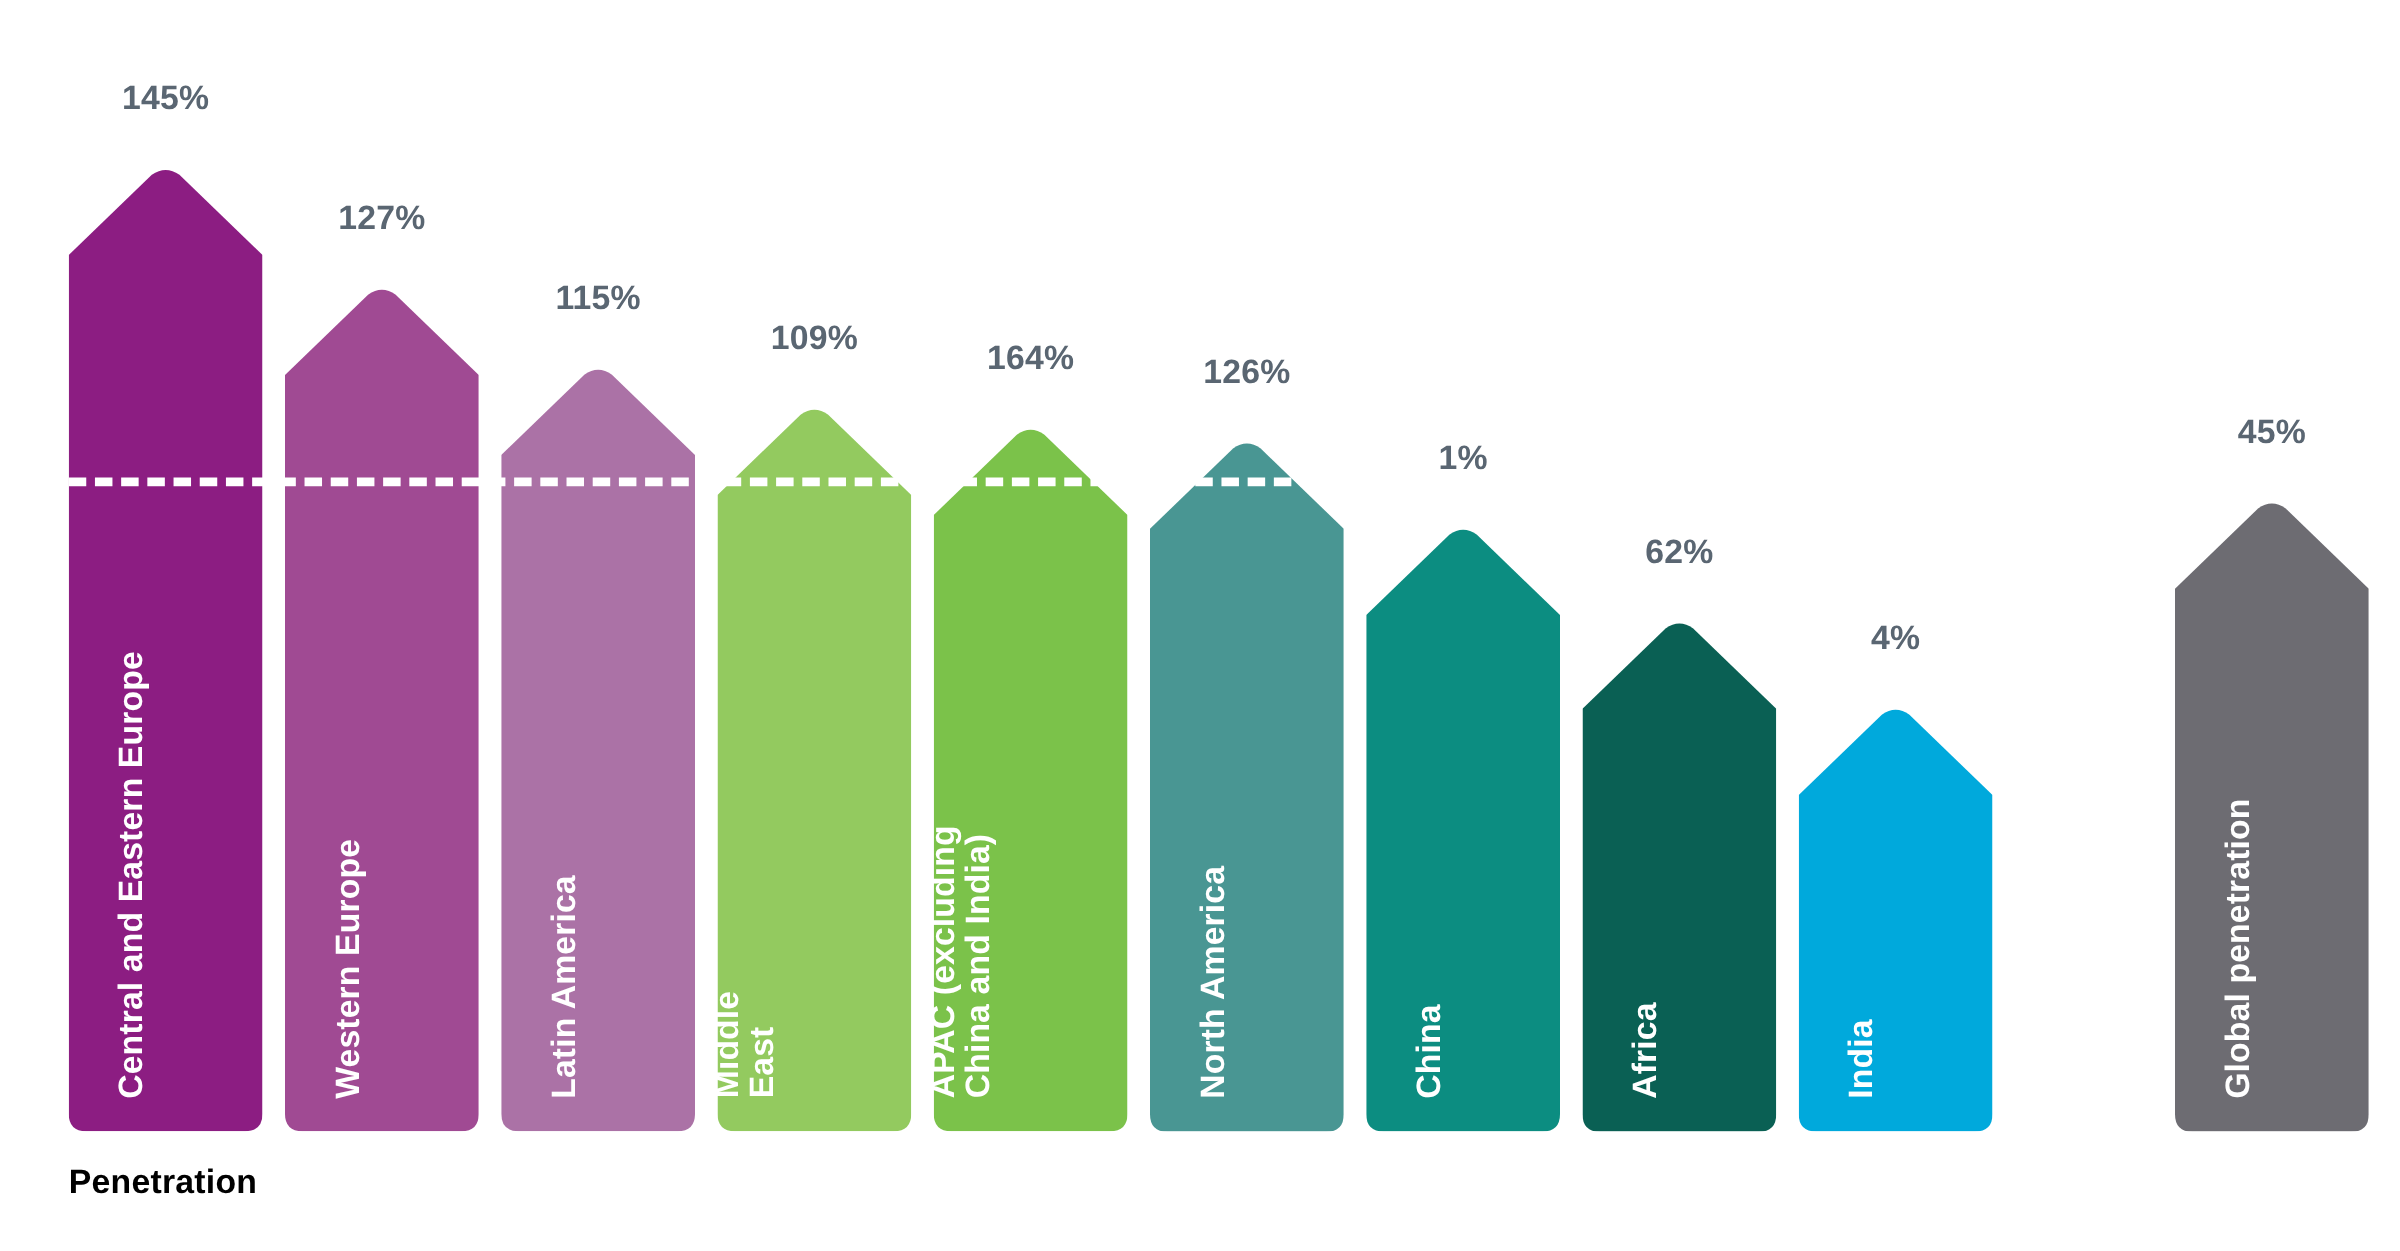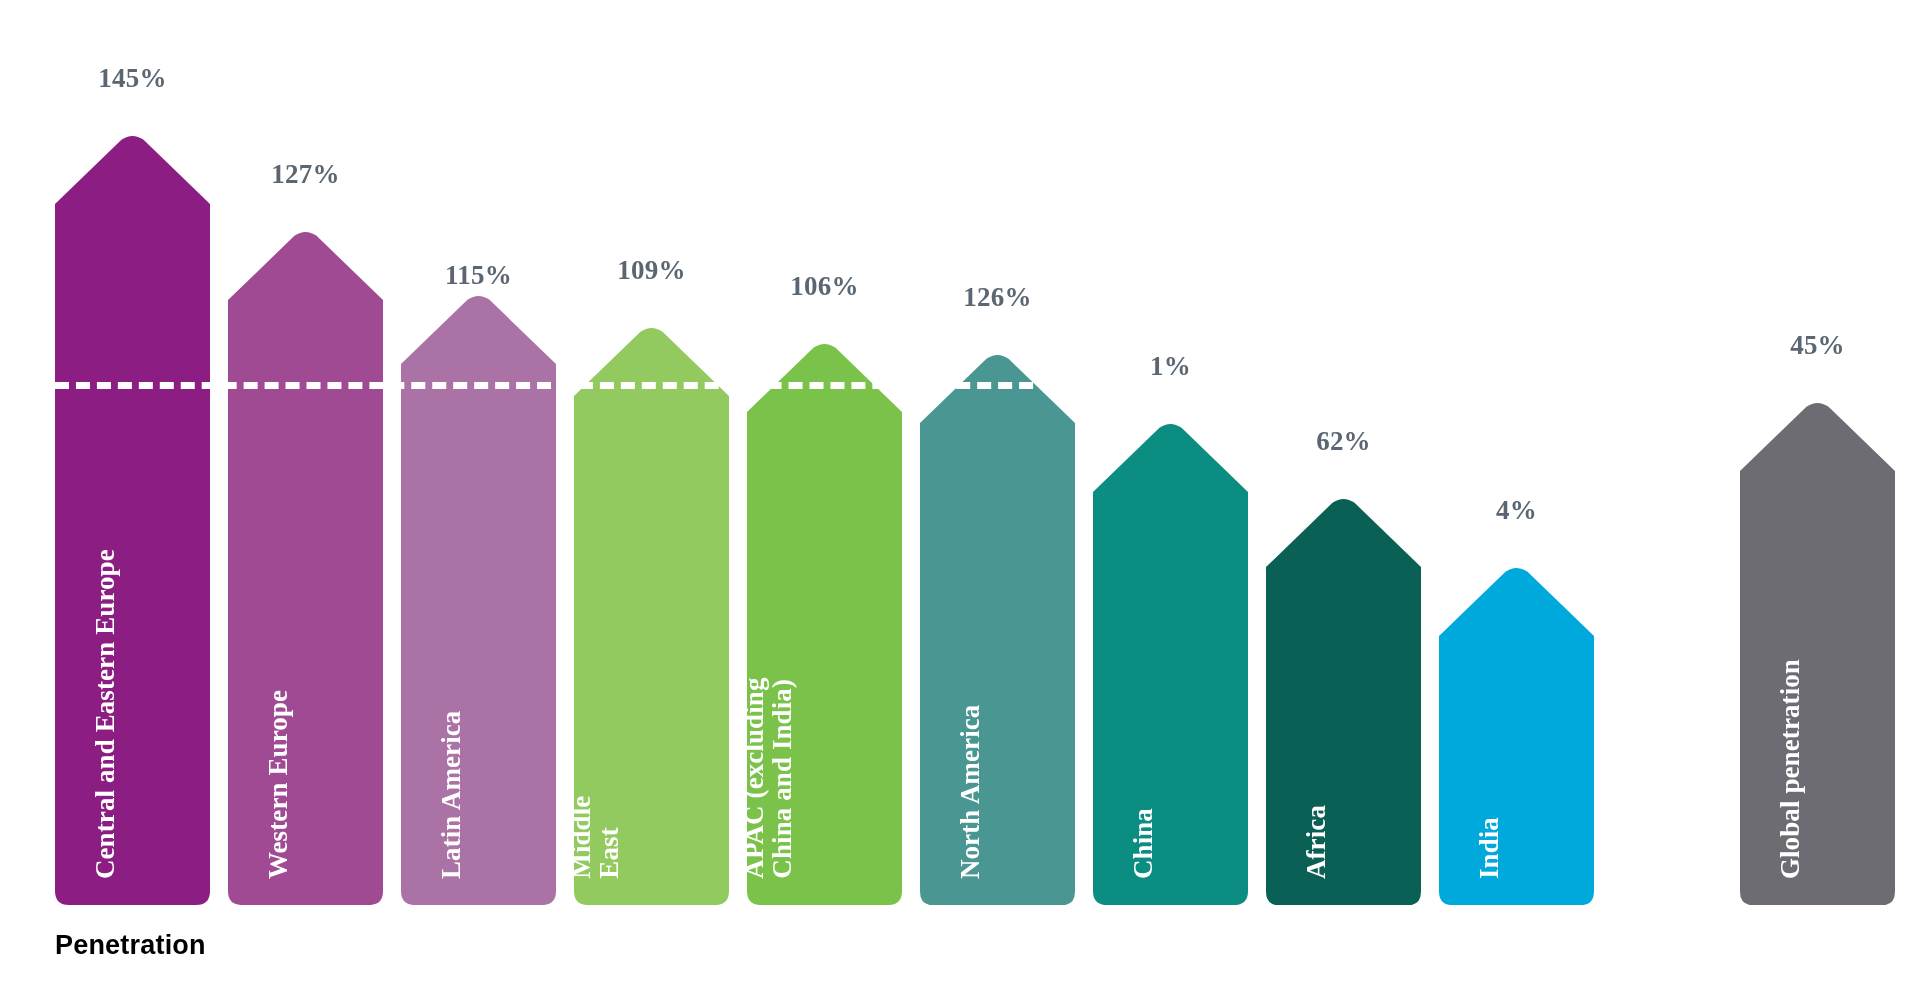--- a/index.html
+++ b/index.html
@@ -23,21 +23,20 @@
     height: 1001px;
   }
 
   
   .plot {
     position: absolute;
     left: 0;
     top: 0;
     width: 1920px;
     height: 905px;
-    font-family: Liberation Serif, serif;
   }
 
   
   .arrow-col {
     position: absolute;
     bottom: 0;
     height: 905px;
   }
 
   .value-label {
@@ -130,21 +129,21 @@
         <div class="arrow-shape" style="height: 677.041px;">
           <svg viewBox="0 0 155 677.0413793103448" preserveAspectRatio="none" xmlns="http://www.w3.org/2000/svg">
             <path d="M 0,663.0413793103448 L 0,72 L 66.45,7.8 Q 77.5,0 88.55,7.8 L 155,72 L 155,663.0413793103448 Q 155,677.0413793103448 141,677.0413793103448 L 14,677.0413793103448 Q 0,677.0413793103448 0,663.0413793103448 Z" fill="#a04a93"></path>
           </svg>
         </div>
         <div class="bar-label">
           <div class="bar-label-inner" style="margin-left: -14px;">Western Europe</div>
         </div>
       </div>
       <div class="arrow-col" style="left: 401px; width: 155px;">
-        <div class="value-label" style="top: 222.931px; margin-top: 37px;">115%</div>
+        <div class="value-label" style="top: 222.931px;">115%</div>
         <div class="arrow-shape" style="height: 613.069px;">
           <svg viewBox="0 0 155 613.0689655172414" preserveAspectRatio="none" xmlns="http://www.w3.org/2000/svg">
             <path d="M 0,599.0689655172414 L 0,72 L 66.45,7.8 Q 77.5,0 88.55,7.8 L 155,72 L 155,599.0689655172414 Q 155,613.0689655172414 141,613.0689655172414 L 14,613.0689655172414 Q 0,613.0689655172414 0,599.0689655172414 Z" fill="#ab72a6"></path>
           </svg>
         </div>
         <div class="bar-label">
           <div class="bar-label-inner" style="margin-left: -14px;">Latin America</div>
         </div>
       </div>
       <div class="arrow-col" style="left: 574px; width: 155px;">
@@ -153,21 +152,21 @@
           <svg viewBox="0 0 155 581.0827586206897" preserveAspectRatio="none" xmlns="http://www.w3.org/2000/svg">
             <path d="M 0,567.0827586206897 L 0,72 L 66.45,7.8 Q 77.5,0 88.55,7.8 L 155,72 L 155,567.0827586206897 Q 155,581.0827586206897 141,581.0827586206897 L 14,581.0827586206897 Q 0,581.0827586206897 0,567.0827586206897 Z" fill="#93ca5f"></path>
           </svg>
         </div>
         <div class="bar-label">
           <div class="bar-label-inner two-line" style="margin-left: -28px;">Middle
 East</div>
         </div>
       </div>
       <div class="arrow-col" style="left: 747px; width: 155px;">
-        <div class="value-label" style="top: 270.91px;">106%</div>
+        <div class="value-label" style="top: 270.91px;">164%</div>
         <div class="arrow-shape" style="height: 565.09px;">
           <svg viewBox="0 0 155 565.0896551724138" preserveAspectRatio="none" xmlns="http://www.w3.org/2000/svg">
             <path d="M 0,551.0896551724138 L 0,72 L 66.45,7.8 Q 77.5,0 88.55,7.8 L 155,72 L 155,551.0896551724138 Q 155,565.0896551724138 141,565.0896551724138 L 14,565.0896551724138 Q 0,565.0896551724138 0,551.0896551724138 Z" fill="#7bc24a"></path>
           </svg>
         </div>
         <div class="bar-label">
           <div class="bar-label-inner two-line" style="margin-left: -28px;">APAC (excluding
 China and India)</div>
         </div>
       </div>

